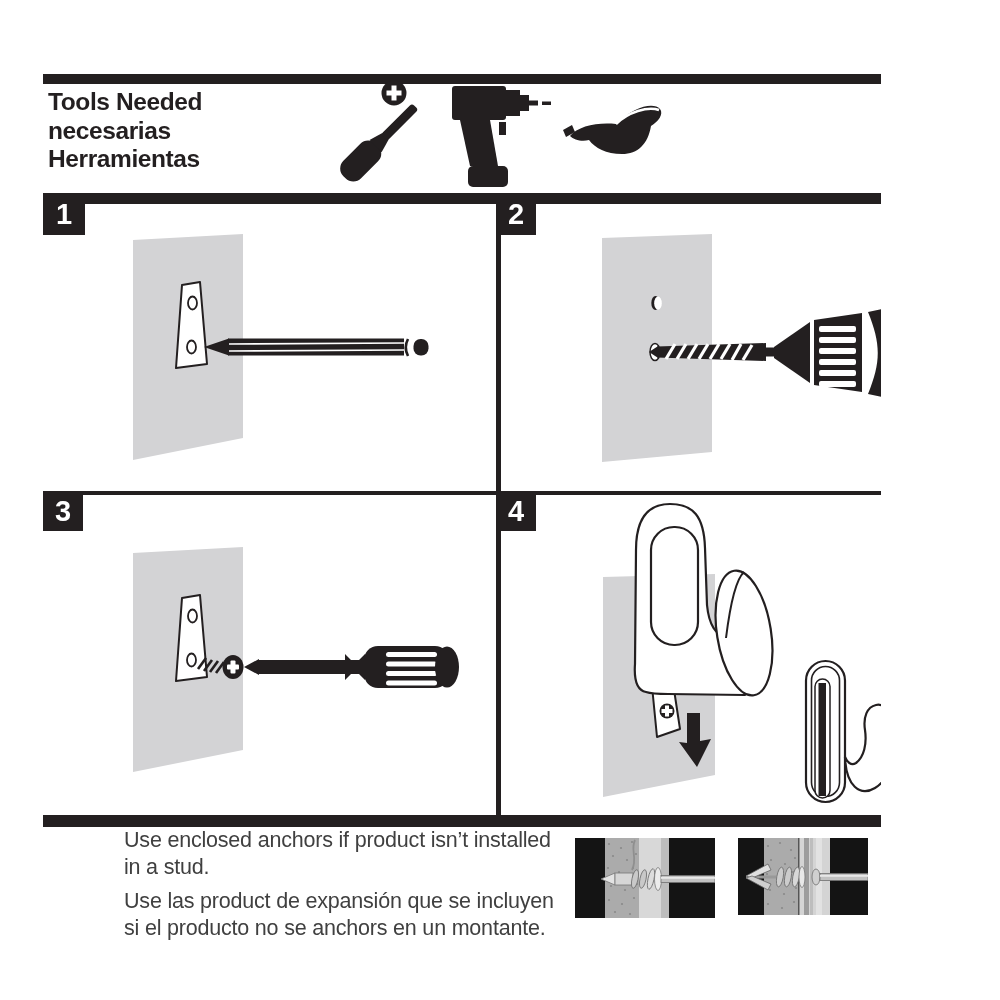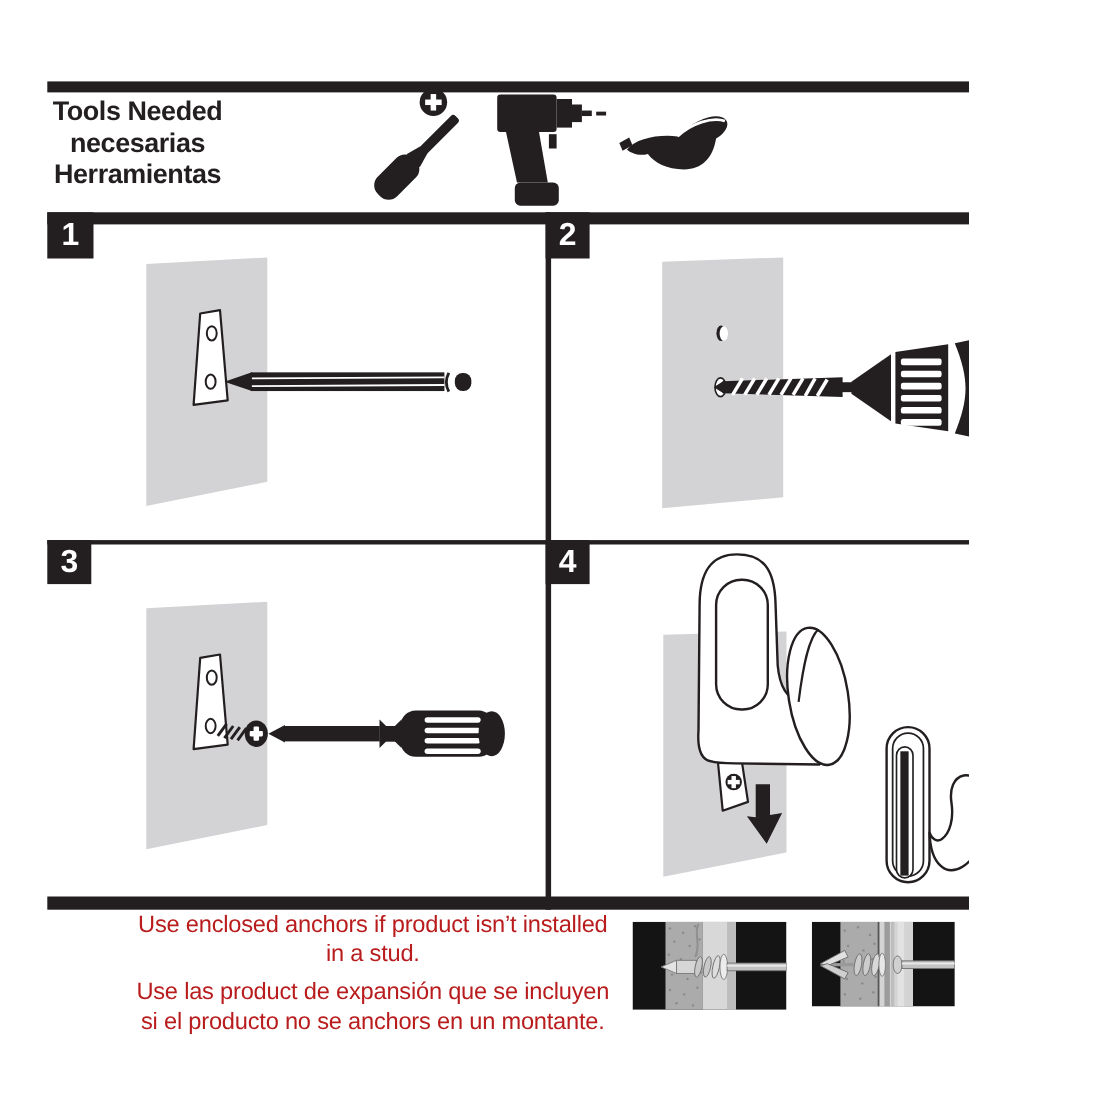--- a/index.html
+++ b/index.html
@@ -4,35 +4,35 @@
 <style>
   :root{
     --c-ink:#231f20;
     --c-wall:#d3d3d5;
     --c-paper:#ffffff;
     --c-photo_bg:#141414;
   }
   html,body{margin:0;padding:0;background:#fff;}
   .sheet{
     position:relative;width:881px;height:1000px;background:var(--c-paper);
-    font-family:"Liberation Sans", sans-serif;color:var(--c-ink);overflow:hidden;text-align:center;
+    font-family:"Liberation Sans", sans-serif;color:var(--c-ink);overflow:hidden;
   }
   .abs{position:absolute;}
   .bar{background:var(--c-ink);}
   .hdr-title{
     left:48px;top:88px;font-size:24.5px;font-weight:700;line-height:28.5px;
     letter-spacing:-0.4px;color:var(--c-ink);
   }
   .badge{
     background:var(--c-ink);color:#fff;font-weight:700;font-size:29px;
     display:flex;align-items:center;justify-content:center;z-index:6;
     font-style:normal;letter-spacing:0;
   }
   .note{
-    left:124px;top:827px;font-size:21.5px;line-height:27px;color:#b91c1c;
+    left:124px;top:827px;font-size:21.5px;line-height:27px;color:#404040;
     letter-spacing:-0.2px;
   }
   .note .p2{margin-top:7px;}
   svg{display:block;}
   .z1{z-index:1}.z4{z-index:4}
 </style>
 </head>
 <body>
 
 <div class="sheet">

